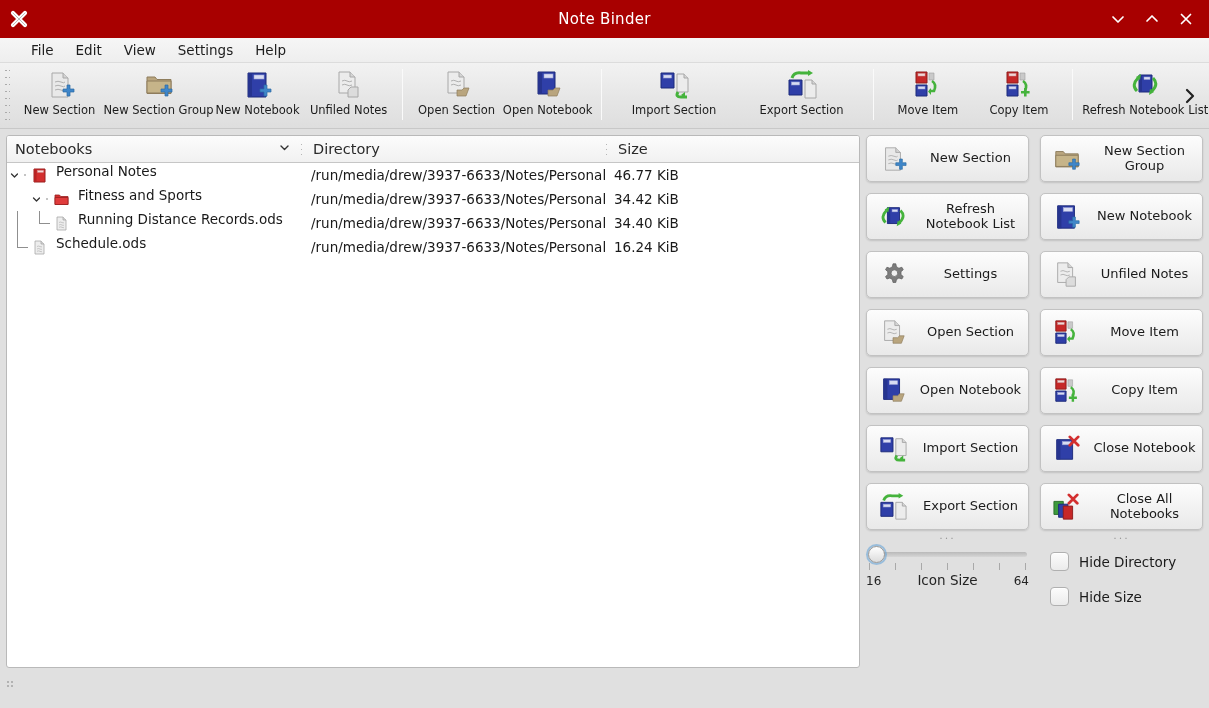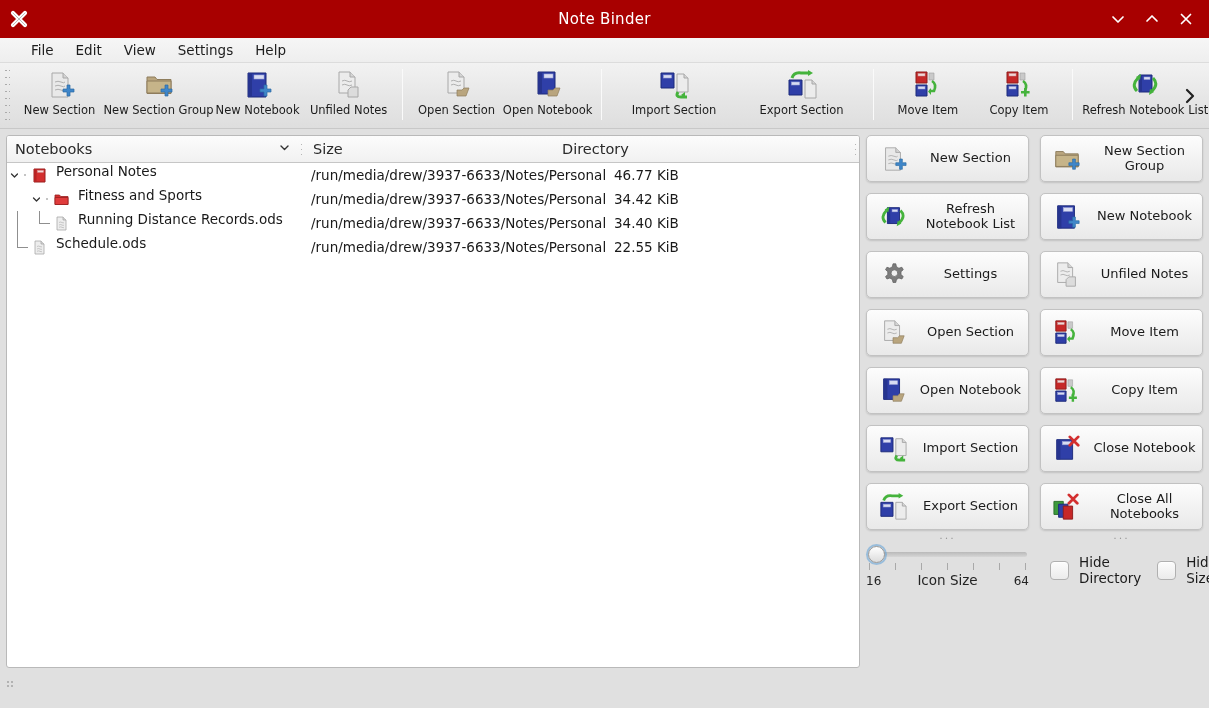--- a/index.html
+++ b/index.html
@@ -118,21 +118,21 @@
   .sbar { position: absolute; left: 10px; right: 2px; top: 6px; height: 5px; border-radius: 3px;
           background: linear-gradient(to bottom, #b9b9b9, #d6d6d6); }
   .sknob { position: absolute; left: 2px; top: 0; width: 17px; height: 17px; border-radius: 50%;
            background: linear-gradient(to bottom, #ffffff, #dcdcdc); border: 1px solid #9a9a9a;
            box-shadow: 0 0 0 2px rgba(95,160,215,.55); }
   .sticks { display: flex; justify-content: space-between; padding: 0 3px; margin-top: 1px; }
   .sticks i { width: 1px; height: 7px; background: #a9a9a9; display: block; }
   .slabels { display: flex; align-items: flex-end; justify-content: space-between; font-size: 12px; color: #242424; margin-top: 2px; }
   .slabels .mid { font-size: 13.5px; }
 
-  .cbcol { padding-left: 10px; padding-top: 8px; display: flex; flex-direction: row; gap: 16px; }
+  .cbcol { padding-left: 10px; padding-top: 8px; display: flex; flex-direction: column; gap: 16px; }
   .cbrow { display: flex; align-items: center; gap: 10px; }
   .cbox { width: 19px; height: 19px; flex: 0 0 19px; border: 1px solid #b0b0b0; border-radius: 4px;
           background: linear-gradient(to bottom, #fcfcfc, #ebebeb); box-shadow: inset 0 1px 1px rgba(255,255,255,.9); }
   .cblabel { font-size: 13.5px; color: #1b1b1b; }
 
   
   .statusbar { height: 40px; flex: 0 0 40px; position: relative; background: #e0e0e0; }
   .sb-grip { position: absolute; left: 6px; top: 12px; width: 7px; height: 7px;
              background-image: radial-gradient(circle, #b3b3b3 1px, transparent 1px); background-size: 4px 4px; }
 </style>
@@ -344,26 +344,26 @@
       <div class="thead">
         <div class="th c1">
           <span>Notebooks</span>
           <span class="th-sort">
             <svg width="13" height="13" viewBox="0 0 13 13">
                 <path d="M3 5 L6.5 8.5 L10 5" stroke="#333" stroke-width="1.4" fill="none" stroke-linecap="round" stroke-linejoin="round"></path>
               </svg>
           </span>
           <span class="th-grip"></span>
         </div>
-        <div class="th c3">
-          <span>Size</span>
-        </div>
         <div class="th c2">
           <span>Directory</span>
           <span class="th-grip"></span>
+        </div>
+        <div class="th c3">
+          <span>Size</span>
         </div>
       </div>
 
       <div class="trows">
 
         <div class="trow">
           <div class="tc1">
             <div class="exp">
               <svg width="11" height="11" viewBox="0 0 11 11">
                   <path d="M2.5 4 L5.5 7 L8.5 4" stroke="#333" stroke-width="1.3" fill="none" stroke-linecap="round" stroke-linejoin="round"></path>
@@ -439,21 +439,21 @@
             <div class="ticon">
               <svg width="15" height="15" viewBox="0 0 15 15">
                 <path d="M3 1 h6 l3 3 v10 H3 Z" fill="#ededed" stroke="#a8a8a8" stroke-width=".8"></path>
                 <path d="M9 1 v3 h3" fill="#d5d5d5" stroke="#a8a8a8" stroke-width=".8"></path>
                 <path d="M5 6.5 q1.6 -.9 3 0 t2 0 M5 9 q1.6 -.9 3 0 t2 0 M5 11.3 q1.6 -.9 3 0 t2 0" stroke="#b3b3b3" stroke-width=".7" fill="none"></path>
               </svg>
             </div>
             <div class="tlabel">Schedule.ods</div>
           </div>
           <div class="tc2">/run/media/drew/3937-6633/Notes/Personal ...</div>
-          <div class="tc3">22.55 KiB</div>
+          <div class="tc3">16.24 KiB</div>
         </div>
 
       </div>
     </div>
 
     <div class="rpanel">
       <div class="bgrid">
 
         <div class="pbtn">
           <div class="ic">

